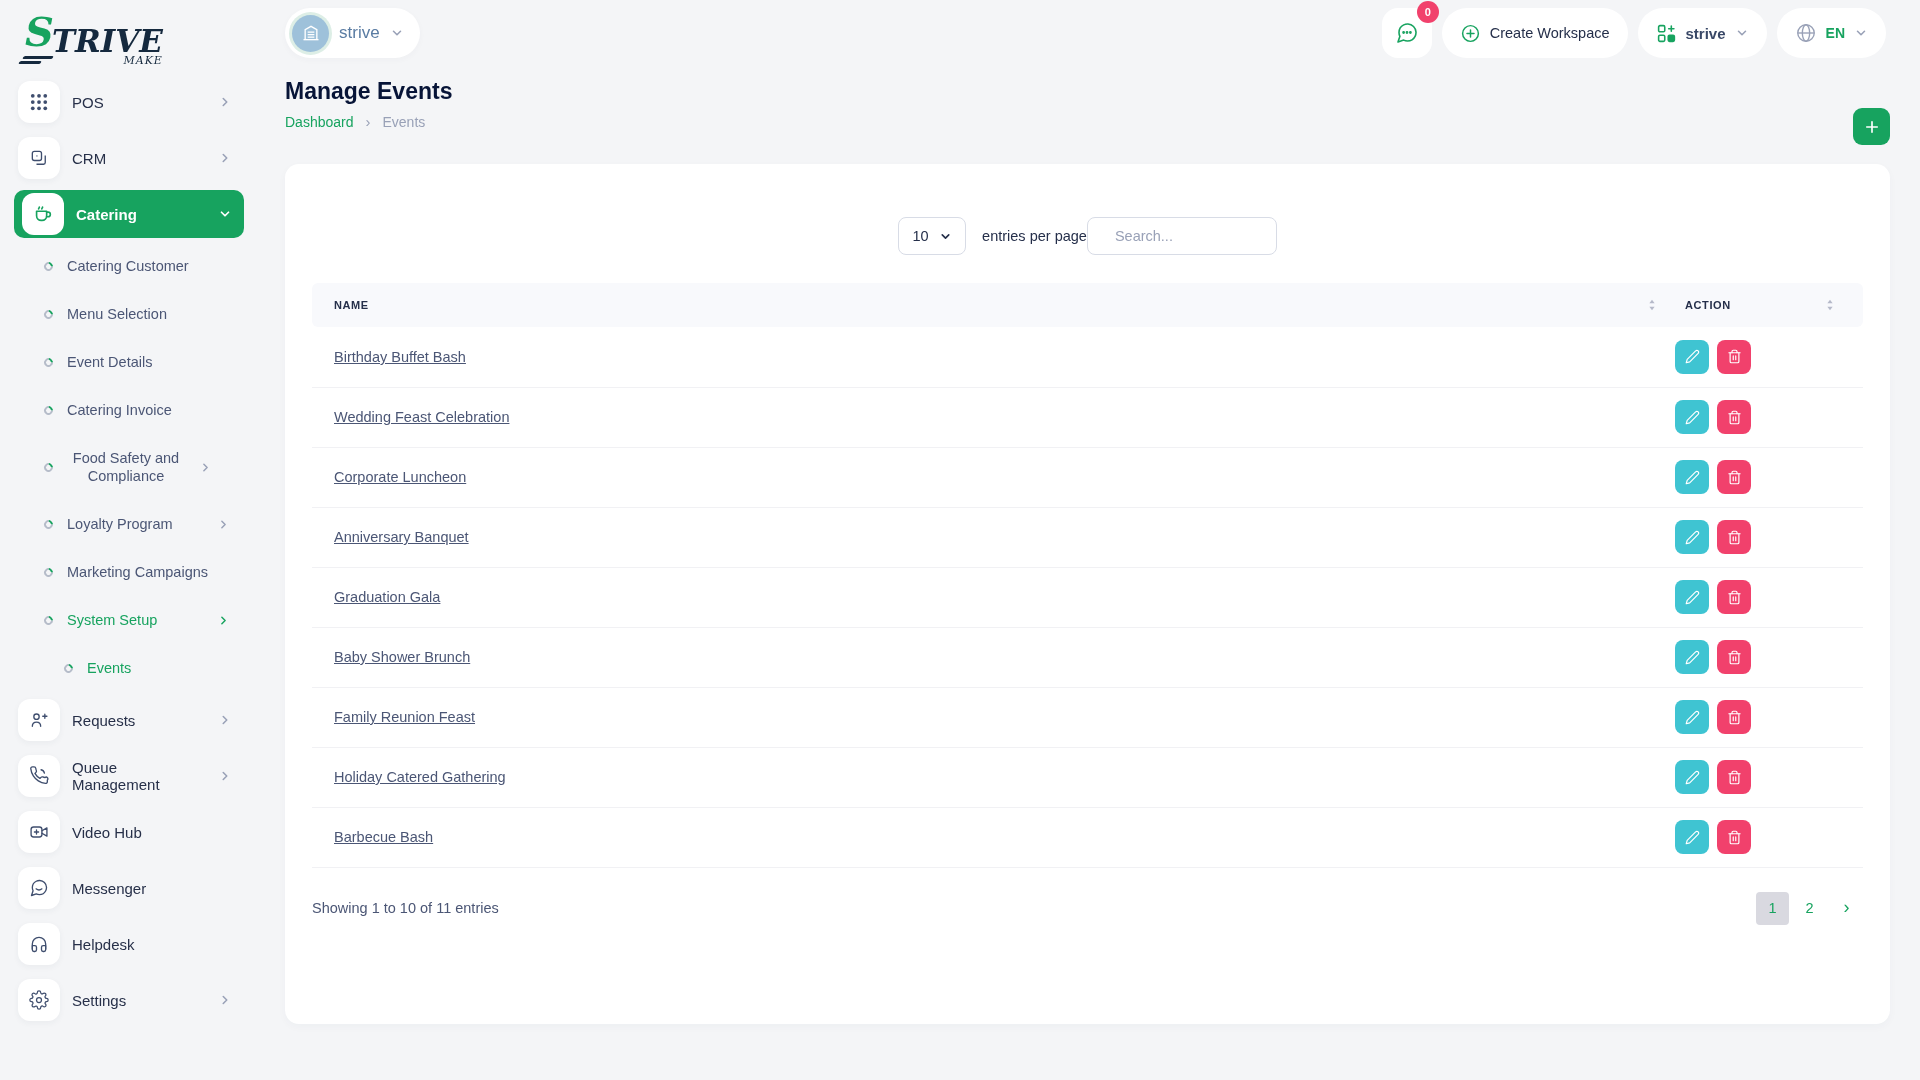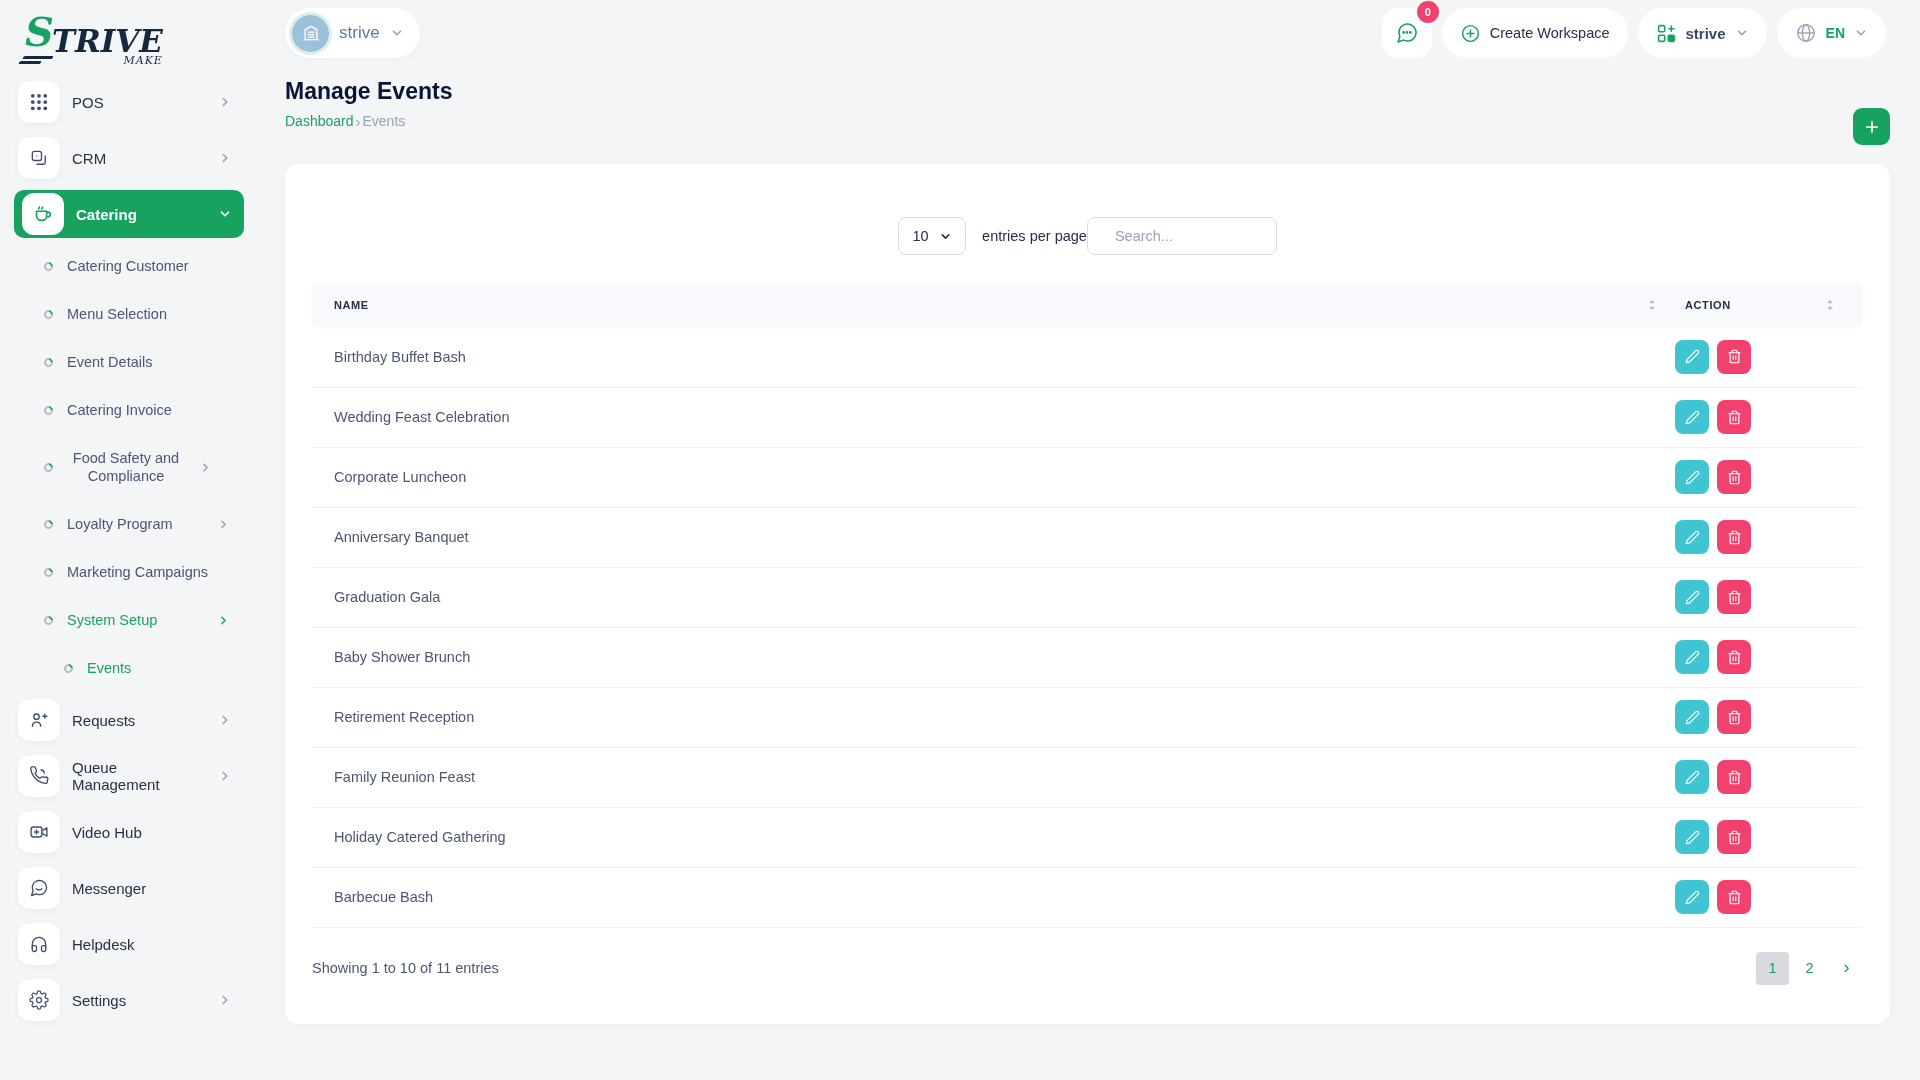--- a/index.html
+++ b/index.html
@@ -95,21 +95,21 @@
   .sub-item.green-active { color:#17a35f; }
   .sub-item.green-active .chev { color:#17a35f; }
   .bullet {
     width:9px; height:9px; min-width:9px; border-radius:50%;
     border:2.5px solid #b5bcc9; border-top-color:#17a35f; transform:rotate(45deg);
   }
 
   
   .main { position:absolute; left:285px; top:78px; width:1605px; }
   .page-title { font-size:23px; font-weight:bold; color:#071437; }
-  .breadcrumb { display:flex; align-items:flex-start; gap:2px; margin-top:8px; font-size:14px; }
+  .breadcrumb { display:flex; align-items:center; gap:12px; margin-top:8px; font-size:14px; }
   .breadcrumb .bc-home { color:#17a35f; cursor:pointer; }
   .breadcrumb .bc-sep { color:#99a1b7; font-size:15px; }
   .breadcrumb .bc-current { color:#99a1b7; }
   .add-btn {
     position:absolute; right:0; top:30px; width:37px; height:37px; border-radius:9px;
     background:#17a35f; border:none; color:#ffffff; display:flex; align-items:center;
     justify-content:center; cursor:pointer;
   }
 
   .card {
@@ -135,21 +135,21 @@
   thead th {
     background:#f8f9fc; height:44px; text-align:left; font-size:11px; font-weight:bold;
     color:#252f4a; letter-spacing:0.6px; position:relative; cursor:pointer;
   }
   thead th.col-name { padding-left:22px; border-radius:6px 0 0 6px; }
   thead th.col-action { width:190px; padding-left:12px; border-radius:0 6px 6px 0; }
   .sort-icon { position:absolute; top:50%; transform:translateY(-50%); color:#b5b9c9; }
   th.col-name .sort-icon { right:16px; }
   th.col-action .sort-icon { right:28px; }
 
-  tbody td { height:60px; border-bottom:1px solid #f1f1f4; font-size:14.5px; color:#4b5675; }
+  tbody td { height:60px; border-bottom:1px solid #f1f1f4; font-size:14.5px; color:#4b5675;text-decoration:underline; }
   tbody td.name-cell { padding-left:22px; }
   tbody td.action-cell { padding-left:2px; }
   .action-wrap { display:flex; align-items:center; gap:8px; }
   .icon-btn {
     width:34px; height:34px; border:none; border-radius:8px; color:#ffffff;
     display:flex; align-items:center; justify-content:center; cursor:pointer;
   }
   .icon-btn.edit { background:#3fc4d2; }
   .icon-btn.delete { background:#f1416c; }
 
@@ -588,40 +588,20 @@
                 <path d="M3 6h18"></path>
                     <path d="M19 6v14a2 2 0 0 1-2 2H7a2 2 0 0 1-2-2V6"></path>
                 <path d="M8 6V4a2 2 0 0 1 2-2h4a2 2 0 0 1 2 2v2"></path>
                 <path d="M10 11v6M14 11v6"></path>
               </svg>
             </button>
           </div>
         </td>
       </tr>
 
-      <tr>
-        <td class="name-cell">Retirement Reception</td>
-        <td class="action-cell">
-          <div class="action-wrap">
-            <button class="icon-btn edit">
-              <svg width="15" height="15" viewBox="0 0 24 24" fill="none" stroke="currentColor" stroke-width="1.9" stroke-linecap="round" stroke-linejoin="round">
-                <path d="M17 3a2.83 2.83 0 1 1 4 4L7.5 20.5 2 22l1.5-5.5z"></path>
-              </svg>
-            </button>
-            <button class="icon-btn delete">
-              <svg width="15" height="15" viewBox="0 0 24 24" fill="none" stroke="currentColor" stroke-width="1.9" stroke-linecap="round" stroke-linejoin="round">
-                <path d="M3 6h18"></path>
-                    <path d="M19 6v14a2 2 0 0 1-2 2H7a2 2 0 0 1-2-2V6"></path>
-                <path d="M8 6V4a2 2 0 0 1 2-2h4a2 2 0 0 1 2 2v2"></path>
-                <path d="M10 11v6M14 11v6"></path>
-              </svg>
-            </button>
-          </div>
-        </td>
-      </tr>
 
       <tr>
         <td class="name-cell">Family Reunion Feast</td>
         <td class="action-cell">
           <div class="action-wrap">
             <button class="icon-btn edit">
               <svg width="15" height="15" viewBox="0 0 24 24" fill="none" stroke="currentColor" stroke-width="1.9" stroke-linecap="round" stroke-linejoin="round">
                 <path d="M17 3a2.83 2.83 0 1 1 4 4L7.5 20.5 2 22l1.5-5.5z"></path>
               </svg>
             </button>

